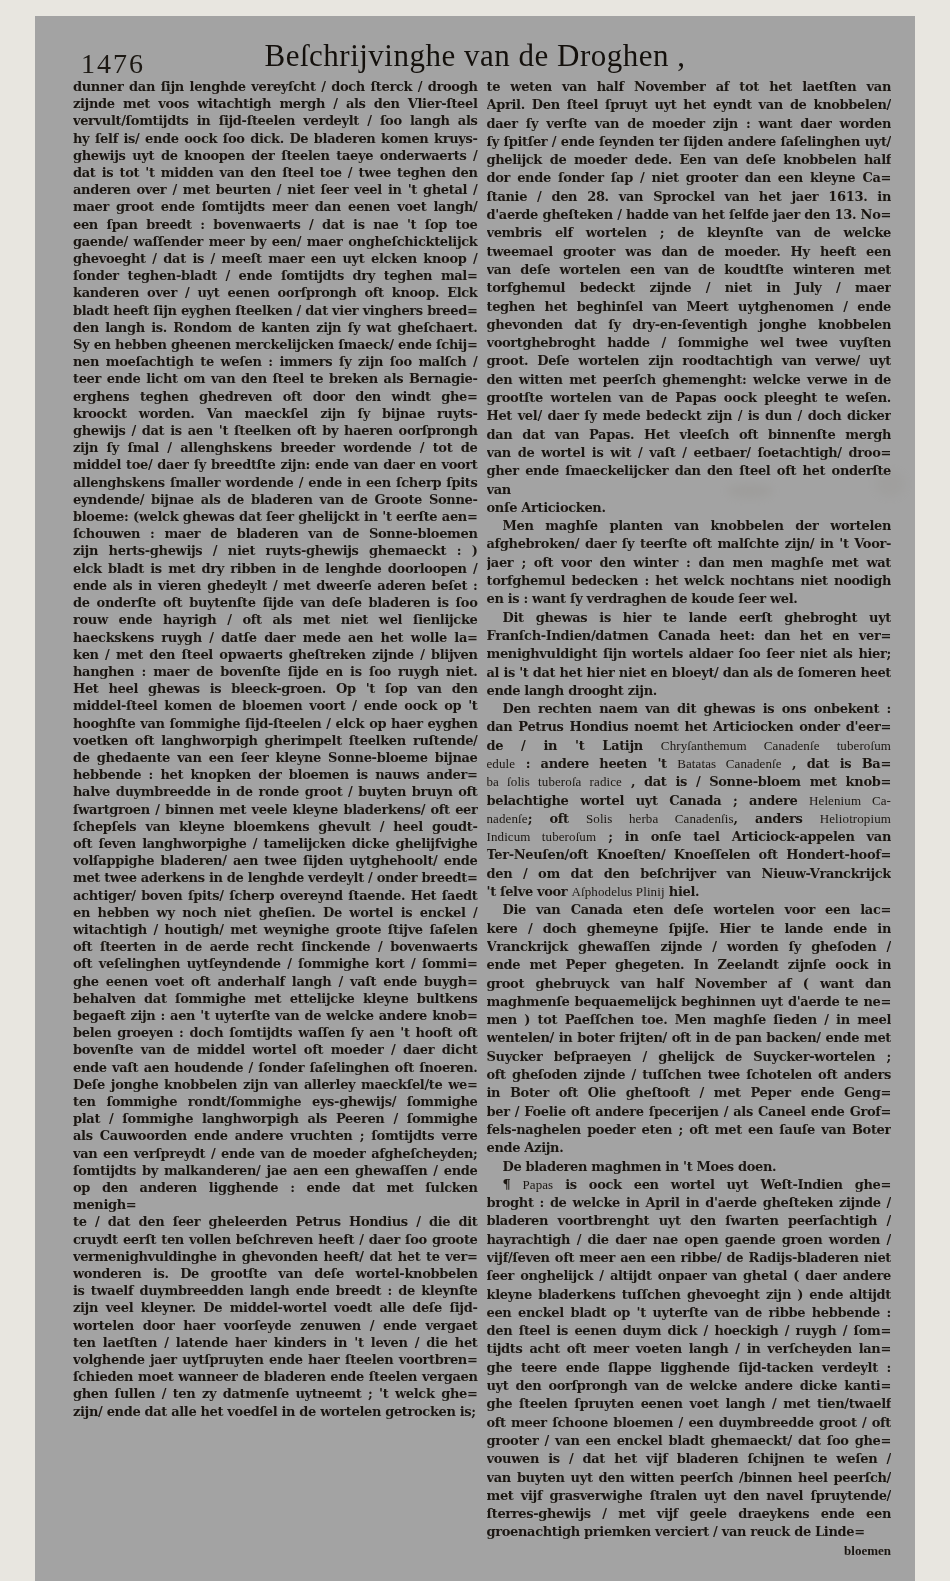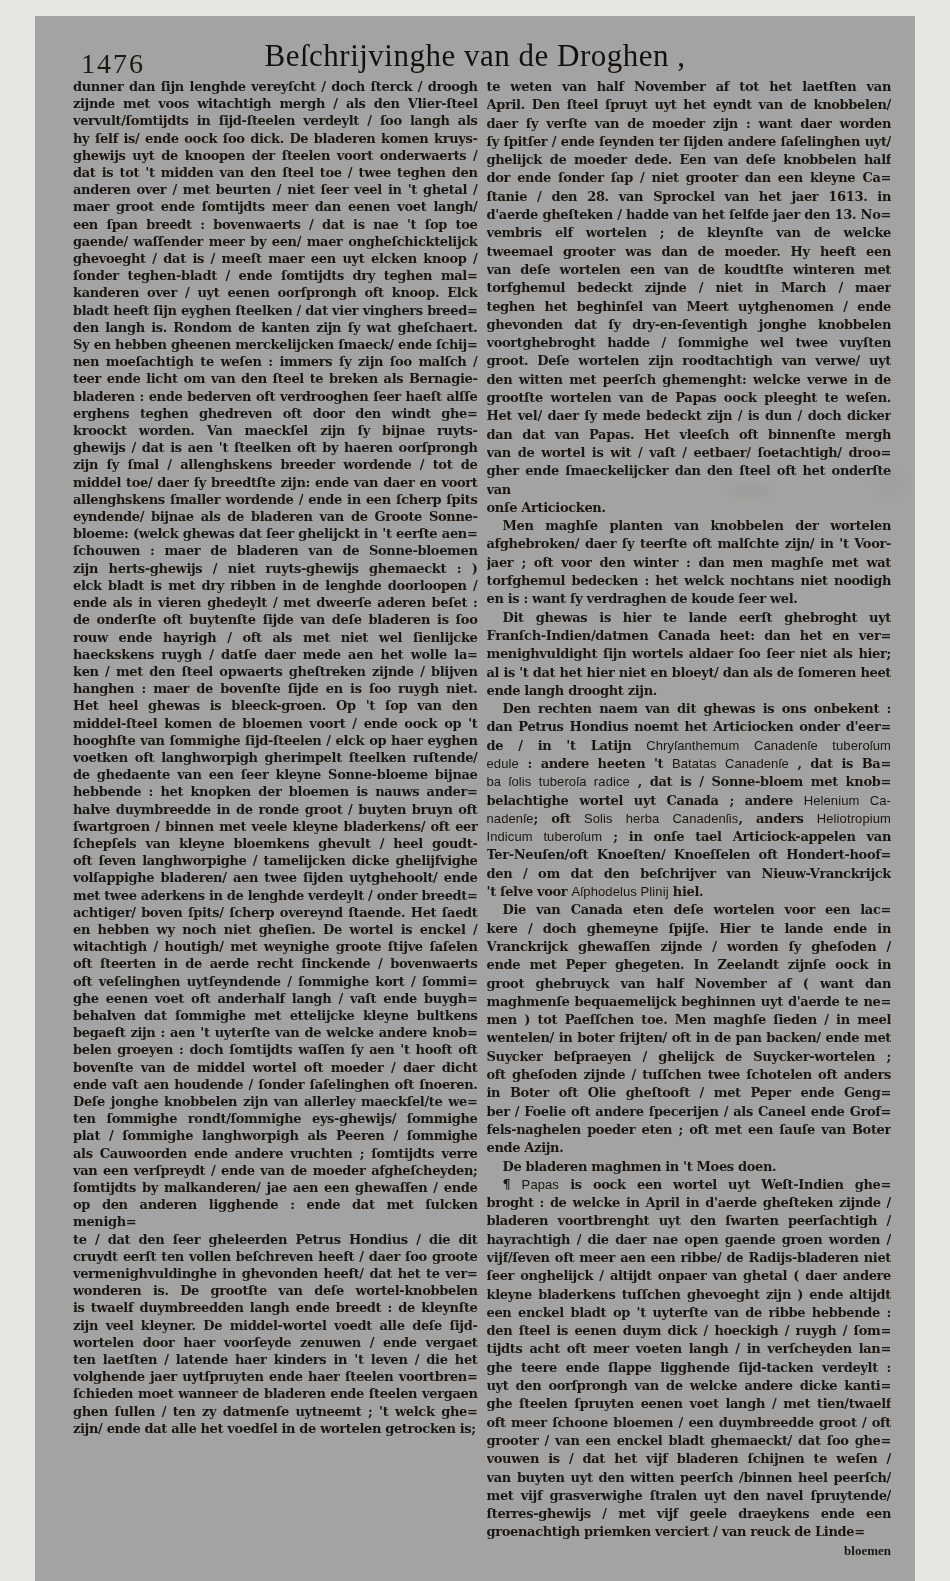--- a/index.html
+++ b/index.html
@@ -41,21 +41,21 @@
     text-align:justify;
     text-align-last:justify;
     white-space:normal;
     overflow:hidden;
   }
   .col-left .line{line-height:17.2px;}
   .col-right .line{line-height:18.3px;}
   .line.indent{text-indent:16px;}
   .line.end{text-align-last:left;}
   .line .roman{
-    font-family:Liberation Sans, sans-serif;
+    font-family:Liberation Serif, serif;
     font-weight:normal;
     letter-spacing:0.1px;
   }
   .catchword{
     font-family:Liberation Serif, serif;
     font-weight:bold;font-size:13px;
     line-height:18.3px;
     text-align:right;color:#1b1611;
   }
   
@@ -73,35 +73,34 @@
     <div class="page-number">1476</div>
     <div class="running-title">Beſchrijvinghe van de Droghen ,</div>
   </div>
 
   <div class="columns">
     <div class="column col-left">
         <div class="line">dunner dan ſijn lenghde vereyſcht / doch ſterck / droogh</div>
         <div class="line">zijnde met voos witachtigh mergh / als den Vlier-ſteel</div>
         <div class="line">vervult/ſomtijdts in ſijd-ſteelen verdeylt / ſoo langh als</div>
         <div class="line">hy ſelf is/ ende oock ſoo dick. De bladeren komen kruys-</div>
-        <div class="line">ghewijs uyt de knoopen der ſteelen voort onderwaerts /</div>
+        <div class="line">ghewijs uyt de knoopen der ſteelen taeye onderwaerts /</div>
         <div class="line">dat is tot 't midden van den ſteel toe / twee teghen den</div>
         <div class="line">anderen over / met beurten / niet ſeer veel in 't ghetal /</div>
         <div class="line">maer groot ende ſomtijdts meer dan eenen voet langh/</div>
         <div class="line">een ſpan breedt : bovenwaerts / dat is nae 't ſop toe</div>
         <div class="line">gaende/ waſſender meer by een/ maer ongheſchicktelijck</div>
         <div class="line">ghevoeght / dat is / meeſt maer een uyt elcken knoop /</div>
         <div class="line">ſonder teghen-bladt / ende ſomtijdts dry teghen mal=</div>
         <div class="line">kanderen over / uyt eenen oorſprongh oft knoop. Elck</div>
         <div class="line">bladt heeft ſijn eyghen ſteelken / dat vier vinghers breed=</div>
         <div class="line">den langh is. Rondom de kanten zijn ſy wat gheſchaert.</div>
         <div class="line">Sy en hebben gheenen merckelijcken ſmaeck/ ende ſchij=</div>
         <div class="line">nen moeſachtigh te weſen : immers ſy zijn ſoo malſch /</div>
         <div class="line">teer ende licht om van den ſteel te breken als Bernagie-</div>
-        <div class="line">bladeren : ende bederven oft verdrooghen ſeer haeſt alſſe</div>
         <div class="line">erghens teghen ghedreven oft door den windt ghe=</div>
         <div class="line">kroockt worden. Van maeckſel zijn ſy bijnae ruyts-</div>
         <div class="line">ghewijs / dat is aen 't ſteelken oft by haeren oorſprongh</div>
         <div class="line">zijn ſy ſmal / allenghskens breeder wordende /  tot de</div>
         <div class="line">middel toe/ daer ſy breedtſte zijn: ende van daer en voort</div>
         <div class="line">allenghskens ſmaller wordende / ende in een ſcherp ſpits</div>
         <div class="line">eyndende/ bijnae als de bladeren van de Groote Sonne-</div>
         <div class="line">bloeme: (welck ghewas dat ſeer ghelijckt in 't eerſte aen=</div>
         <div class="line">ſchouwen : maer de bladeren van de Sonne-bloemen</div>
         <div class="line">zijn herts-ghewijs / niet ruyts-ghewijs ghemaeckt : )</div>
@@ -161,21 +160,21 @@
         <div class="line">April. Den ſteel ſpruyt uyt het eyndt van de knobbelen/</div>
         <div class="line">daer ſy verſte van de moeder zijn : want daer worden</div>
         <div class="line">ſy ſpitſer / ende ſeynden ter ſijden andere ſaſelinghen uyt/</div>
         <div class="line">ghelijck de moeder dede. Een van deſe knobbelen half</div>
         <div class="line">dor ende ſonder ſap / niet grooter dan een kleyne Ca=</div>
         <div class="line">ſtanie / den 28. van Sprockel van het jaer 1613. in</div>
         <div class="line">d'aerde gheſteken / hadde van het ſelfde jaer den 13. No=</div>
         <div class="line">vembris elf wortelen ; de kleynſte van de welcke</div>
         <div class="line">tweemael grooter was dan de moeder. Hy heeft een</div>
         <div class="line">van deſe wortelen een van de koudtſte winteren met</div>
-        <div class="line">torfghemul bedeckt zijnde / niet in March / maer</div>
+        <div class="line">torfghemul bedeckt zijnde / niet in July / maer</div>
         <div class="line">teghen het beghinſel van Meert uytghenomen /  ende</div>
         <div class="line">ghevonden dat ſy dry-en-ſeventigh jonghe knobbelen</div>
         <div class="line">voortghebroght hadde / ſommighe wel twee vuyſten</div>
         <div class="line">groot. Deſe wortelen zijn roodtachtigh van verwe/ uyt</div>
         <div class="line">den witten met peerſch ghemenght: welcke verwe in de</div>
         <div class="line">grootſte wortelen van de Papas oock pleeght te weſen.</div>
         <div class="line">Het vel/ daer ſy mede bedeckt zijn / is dun / doch dicker</div>
         <div class="line">dan dat van Papas. Het vleeſch oft binnenſte mergh</div>
         <div class="line">van de wortel is wit / vaſt / eetbaer/ ſoetachtigh/ droo=</div>
         <div class="line">gher ende ſmaeckelijcker dan den ſteel oft het onderſte van</div>

